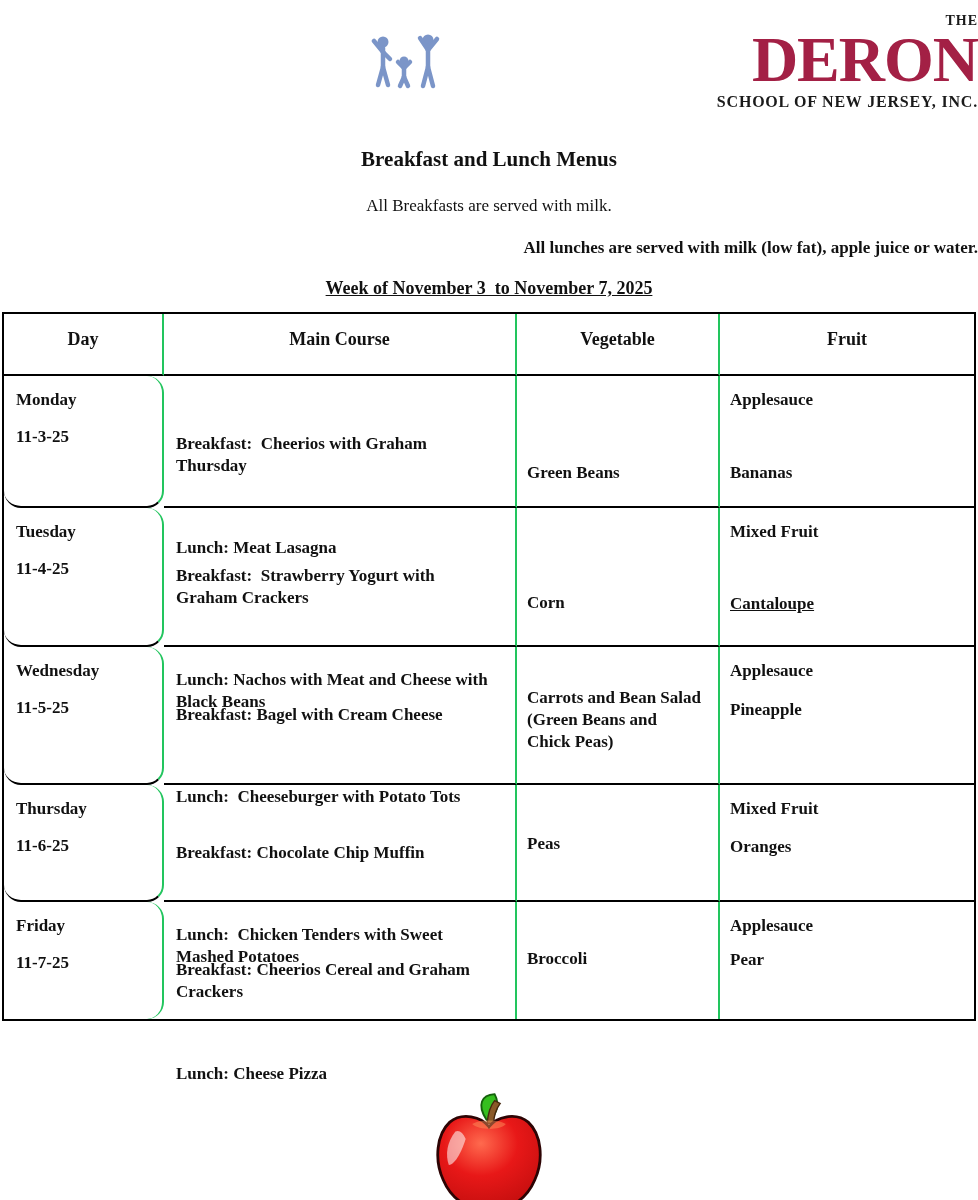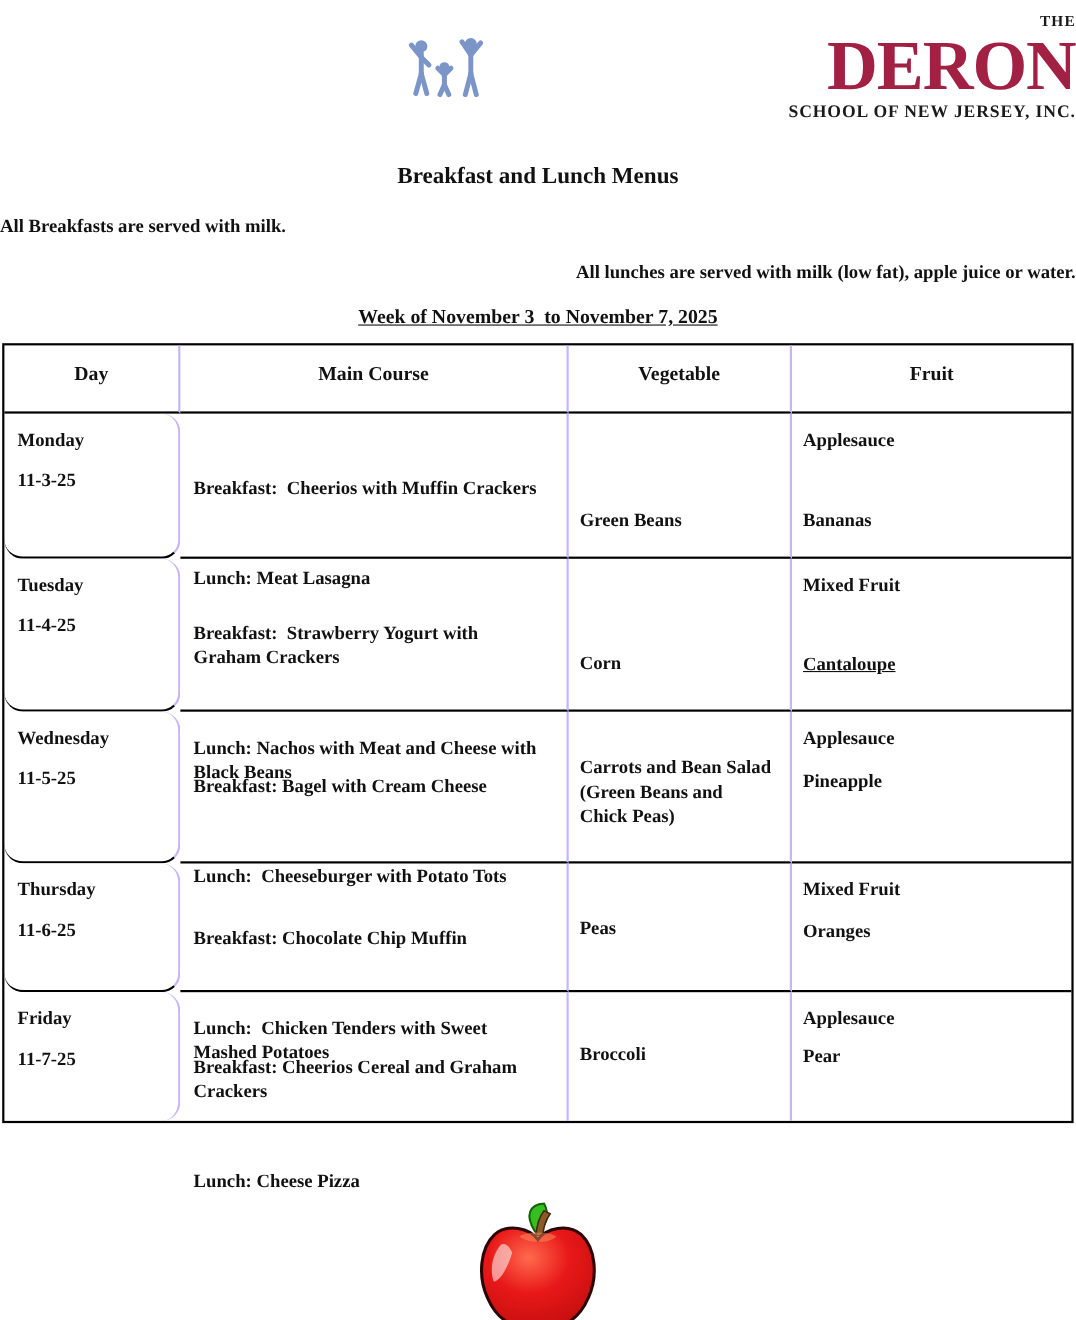--- a/index.html
+++ b/index.html
@@ -32,41 +32,41 @@
   .logo-tagline {
     font-size: 16px; font-weight: bold; letter-spacing: 0.8px;
     color: #1a1a1a; margin-top: 2px;
   }
 
   
   .doc-title {
     margin-top: 36px; text-align: center;
     font-size: 21px; font-weight: bold;
   }
-  .note-1 { margin-top: 24px; font-size: 17px; font-weight: bold; }
+  .note-1 { margin-top: 24px; text-align: center; font-size: 17px; font-weight: normal; }
   .note-2 { margin-top: 22px; text-align: right; font-size: 17px; font-weight: bold; }
   .week-heading {
     margin-top: 20px; text-align: center;
     font-size: 18px; font-weight: bold; text-decoration: underline;
     white-space: pre-wrap;
   }
 
   
   .menu-grid {
     margin: 13px 2px 0;
     width: calc(100% - 4px);
     display: grid;
     grid-template-columns: 160px 353px 203px 1fr;
     grid-template-rows: 62px 132px 139px 138px 117px 117px;
     border: 2px solid #000;
     font-size: 17px;
     font-weight: bold;
     line-height: 22px;
   }
-  .cell { border-right: 2px solid #c4b5fd; border-bottom: 2px solid #000; }
+  .cell { border-right: 2px solid #22c55e; border-bottom: 2px solid #000; }
   .cell.c4 { border-right: none; }
   .cell.last { border-bottom: none; }
 
   .head-cell {
     display: flex; align-items: center; justify-content: center;
     font-size: 18px; padding-bottom: 10px;
   }
 
   .day-cell { padding: 13px 10px 0 12px; border-radius: 17px; }
   .day-cell .date { margin-top: 15px; }
@@ -137,21 +137,21 @@
     <div class="cell c1 head-cell">Day</div>
     <div class="cell c2 head-cell">Main Course</div>
     <div class="cell c3 head-cell">Vegetable</div>
     <div class="cell c4 head-cell">Fruit</div>
 
     <div class="cell c1 day-cell">
       <div>Monday</div>
       <div class="date">11-3-25</div>
     </div>
     <div class="cell c2 main-cell">
-      <div>Breakfast:  Cheerios with Muffin Crackers</div>
+      <div>Breakfast:  Cheerios with Graham Thursday</div>
       <div class="lunch">Lunch: Meat Lasagna</div>
     </div>
     <div class="cell c3 veg-cell veg-r0">
       <div>Green Beans</div>
     </div>
     <div class="cell c4 fruit-cell">
       <div>Applesauce</div>
       <div class="fg-r0">Bananas</div>
     </div>
 

